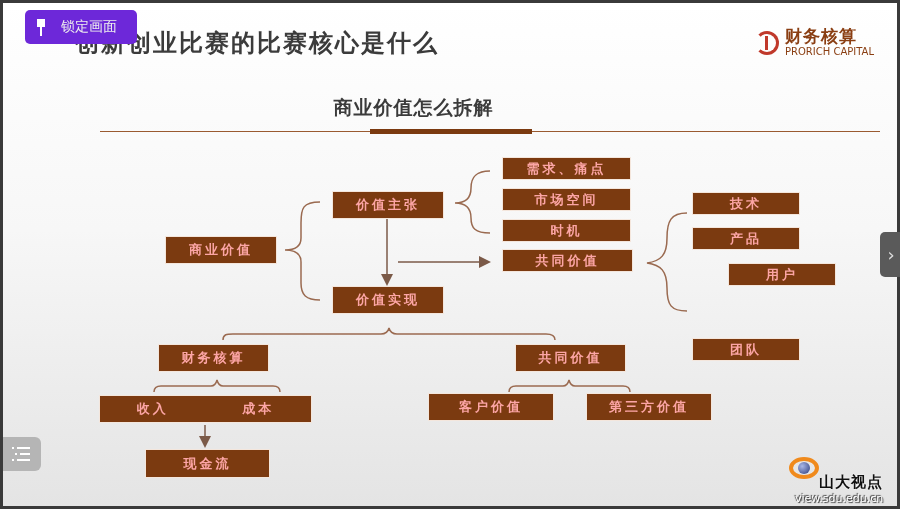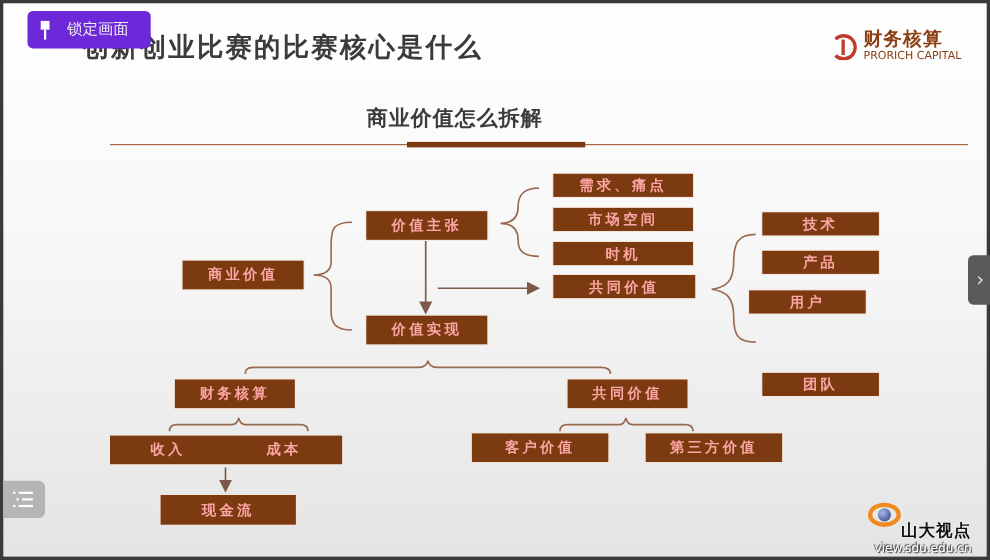--- a/index.html
+++ b/index.html
@@ -130,21 +130,21 @@
   <div class="node" style="left:330px;top:189px;width:110px;height:26px;">价值主张</div>
   <div class="node" style="left:330px;top:284px;width:110px;height:26px;">价值实现</div>
 
   <div class="node" style="left:500px;top:155px;width:127px;height:21px;">需求、痛点</div>
   <div class="node" style="left:500px;top:186px;width:127px;height:21px;">市场空间</div>
   <div class="node" style="left:500px;top:217px;width:127px;height:21px;">时机</div>
   <div class="node" style="left:500px;top:247px;width:129px;height:21px;">共同价值</div>
 
   <div class="node" style="left:690px;top:190px;width:106px;height:21px;">技术</div>
   <div class="node" style="left:690px;top:225px;width:106px;height:21px;">产品</div>
-  <div class="node" style="left:678px;top:261px;width:106px;height:21px;">用户</div>
+  <div class="node" style="left:726px;top:261px;width:106px;height:21px;">用户</div>
   <div class="node" style="left:690px;top:296px;width:106px;height:21px;margin-top:40px;">团队</div>
 
   <div class="node" style="left:156px;top:342px;width:109px;height:26px;">财务核算</div>
   <div class="node" style="left:97px;top:393px;width:211px;height:26px;justify-content:space-around;">
     <span>收入</span>
     <span>成本</span>
   </div>
   <div class="node" style="left:143px;top:447px;width:123px;height:27px;">现金流</div>
 
   <div class="node" style="left:513px;top:342px;width:109px;height:26px;">共同价值</div>

